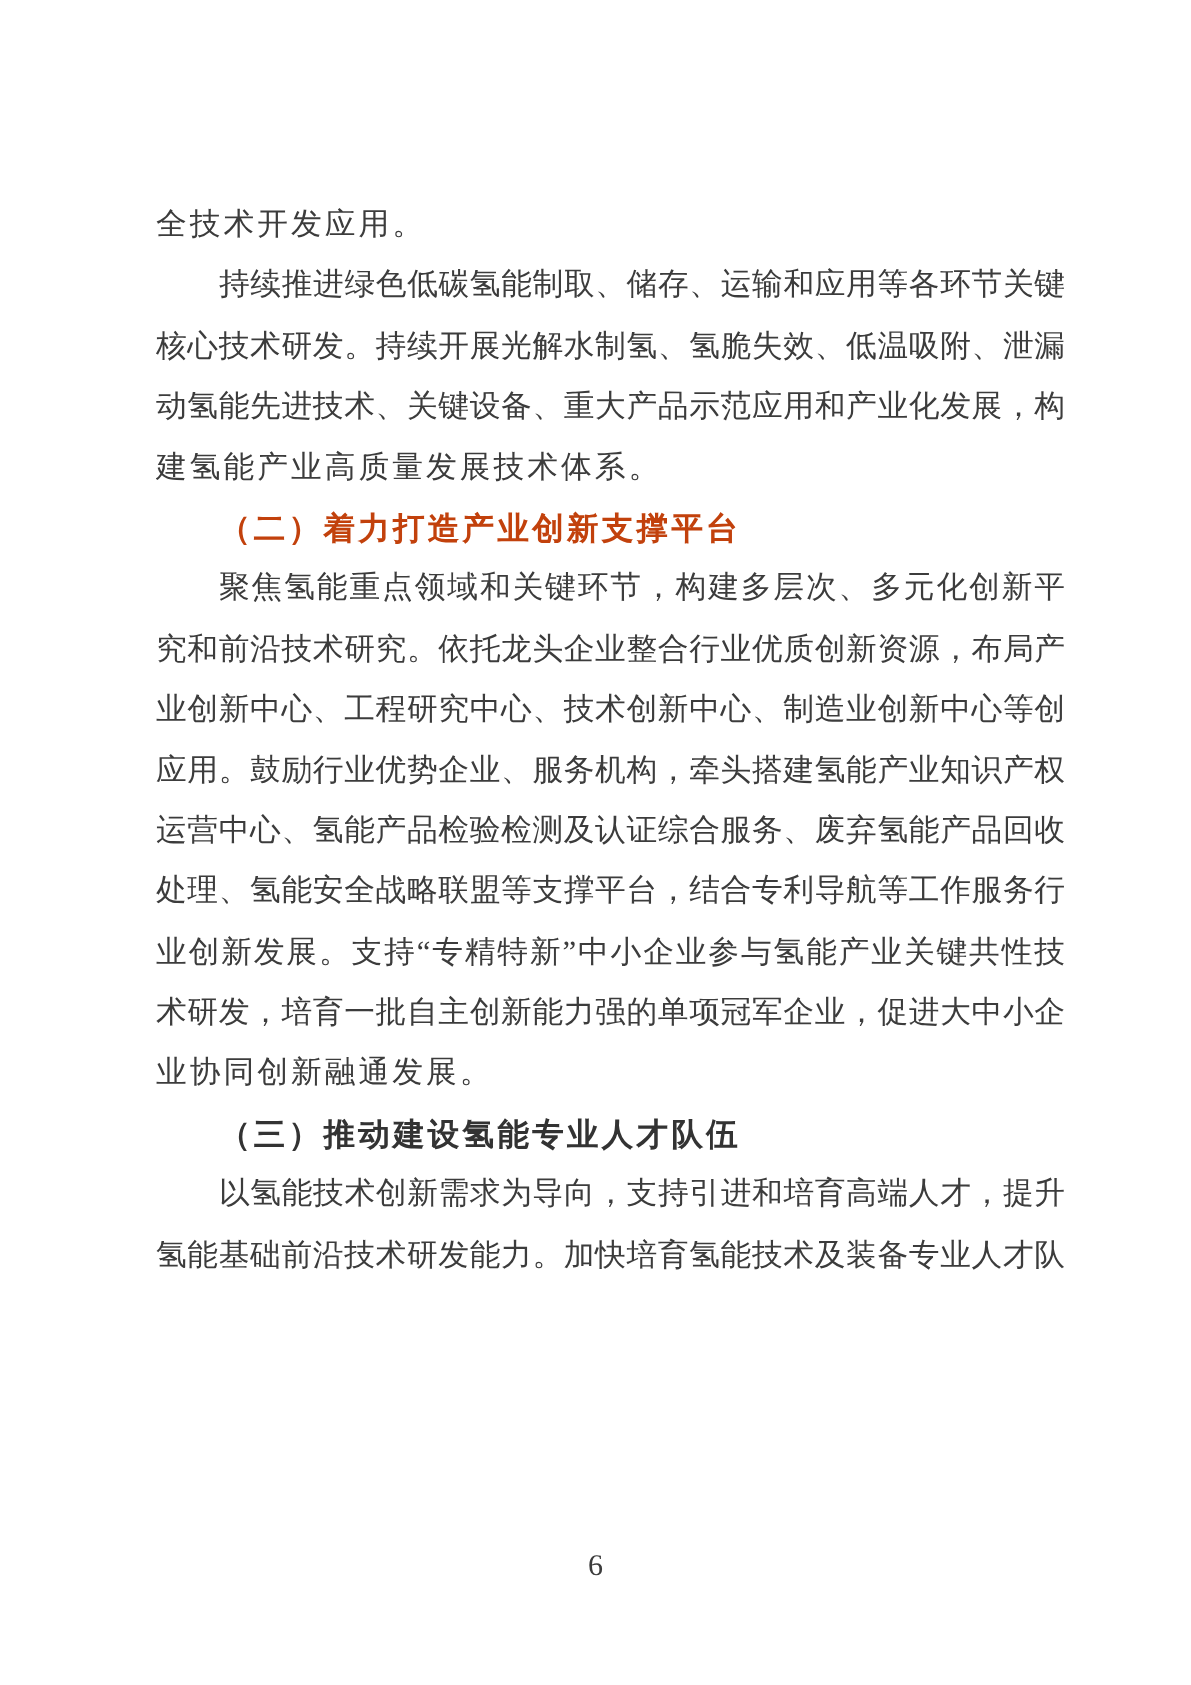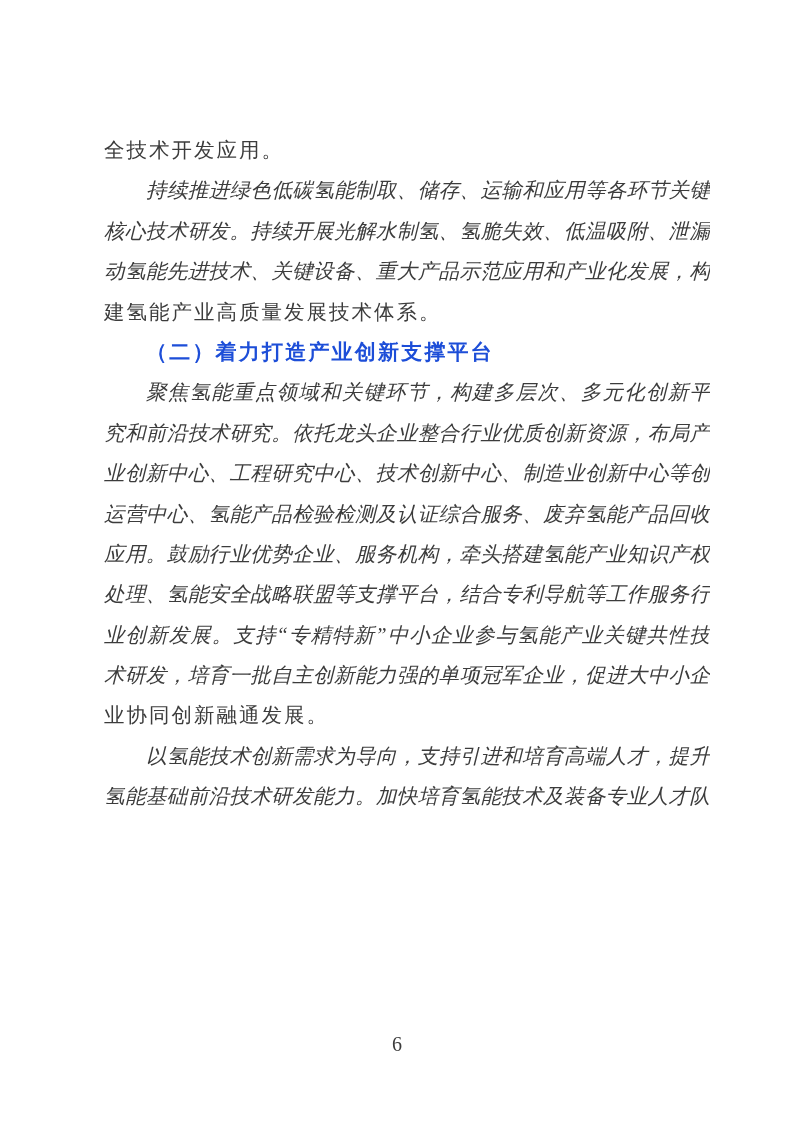--- a/index.html
+++ b/index.html
@@ -25,21 +25,20 @@
     font-size: 20.5px;
     line-height: 40.4px;
     height: 40.4px;
     white-space: normal;
     overflow: hidden;
   }
   .line.justify {
     text-align: justify;
     text-align-last: justify;
     text-justify: inter-character;
-    font-style: italic;
   }
   .line.no-justify {
     letter-spacing: 2px;
   }
   .line.indent {
     padding-left: 42px;
   }
   .line.heading {
     font-weight: bold;
     letter-spacing: 2.2px;
@@ -58,27 +57,28 @@
 </head>
 <body>
 
 <div class="page" style="color: rgb(60, 60, 60); background: rgb(255, 255, 255);">
   <div class="body-block">
       <div class="line no-justify">全技术开发应用。</div>
       <div class="line indent justify">持续推进绿色低碳氢能制取、储存、运输和应用等各环节关键</div>
       <div class="line justify">核心技术研发。持续开展光解水制氢、氢脆失效、低温吸附、泄漏</div>
       <div class="line justify">动氢能先进技术、关键设备、重大产品示范应用和产业化发展，构</div>
       <div class="line no-justify">建氢能产业高质量发展技术体系。</div>
-      <div class="line heading indent no-justify" style="color: #1d4ed8;">（二）着力打造产业创新支撑平台</div>
+      <div class="line heading indent no-justify" style="color: #c2410c;">（二）着力打造产业创新支撑平台</div>
       <div class="line indent justify">聚焦氢能重点领域和关键环节，构建多层次、多元化创新平台，</div>
       <div class="line justify">究和前沿技术研究。依托龙头企业整合行业优质创新资源，布局产</div>
       <div class="line justify">业创新中心、工程研究中心、技术创新中心、制造业创新中心等创</div>
+      <div class="line justify">应用。鼓励行业优势企业、服务机构，牵头搭建氢能产业知识产权</div>
       <div class="line justify">运营中心、氢能产品检验检测及认证综合服务、废弃氢能产品回收</div>
-      <div class="line justify">应用。鼓励行业优势企业、服务机构，牵头搭建氢能产业知识产权</div>
       <div class="line justify">处理、氢能安全战略联盟等支撑平台，结合专利导航等工作服务行</div>
       <div class="line justify">业创新发展。支持“专精特新”中小企业参与氢能产业关键共性技</div>
       <div class="line justify">术研发，培育一批自主创新能力强的单项冠军企业，促进大中小企</div>
       <div class="line no-justify">业协同创新融通发展。</div>
+      <div class="line heading indent no-justify" style="color: rgb(51, 51, 51);">（三）推动建设氢能专业人才队伍</div>
       <div class="line indent justify">以氢能技术创新需求为导向，支持引进和培育高端人才，提升</div>
       <div class="line justify">氢能基础前沿技术研发能力。加快培育氢能技术及装备专业人才队</div>
     </div>
   <div class="footer">6</div>
 </div>
 
 </body></html>

